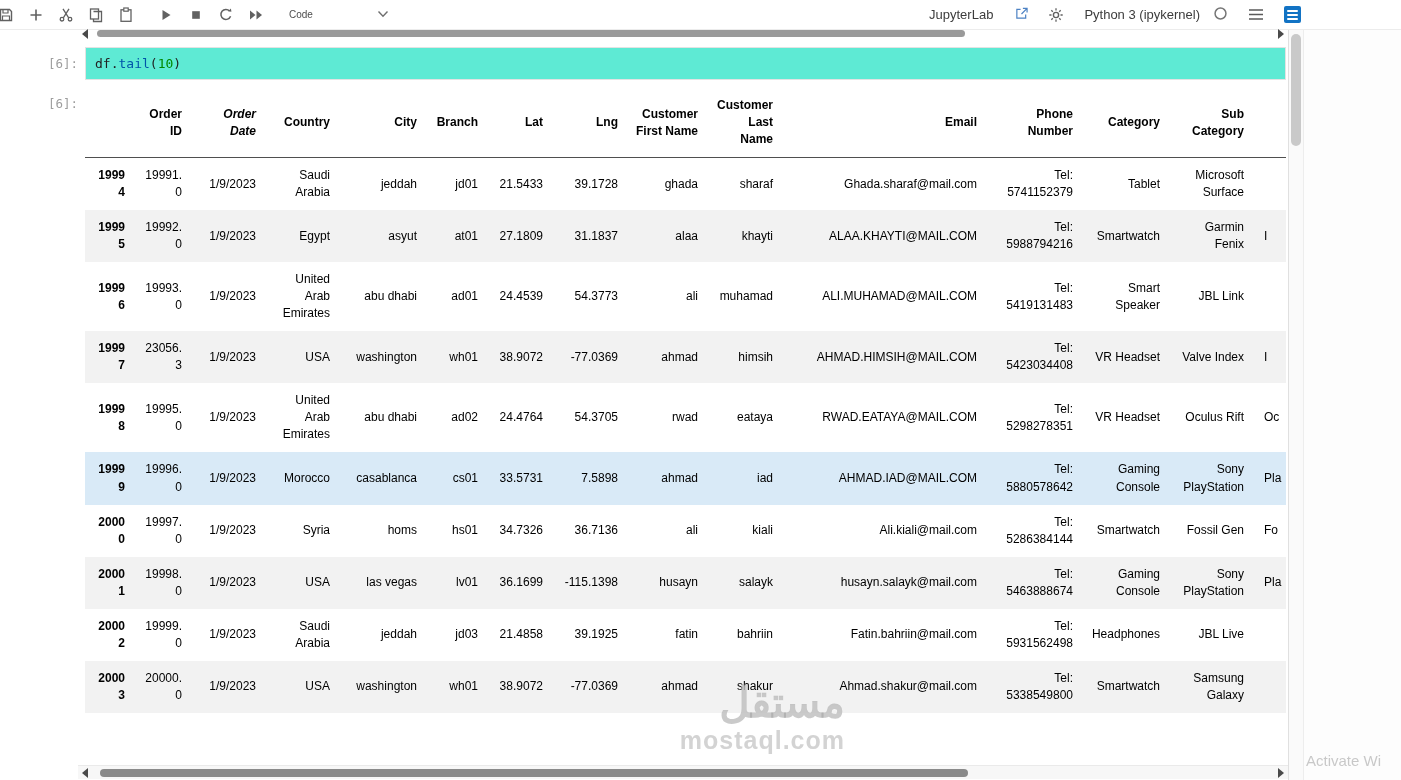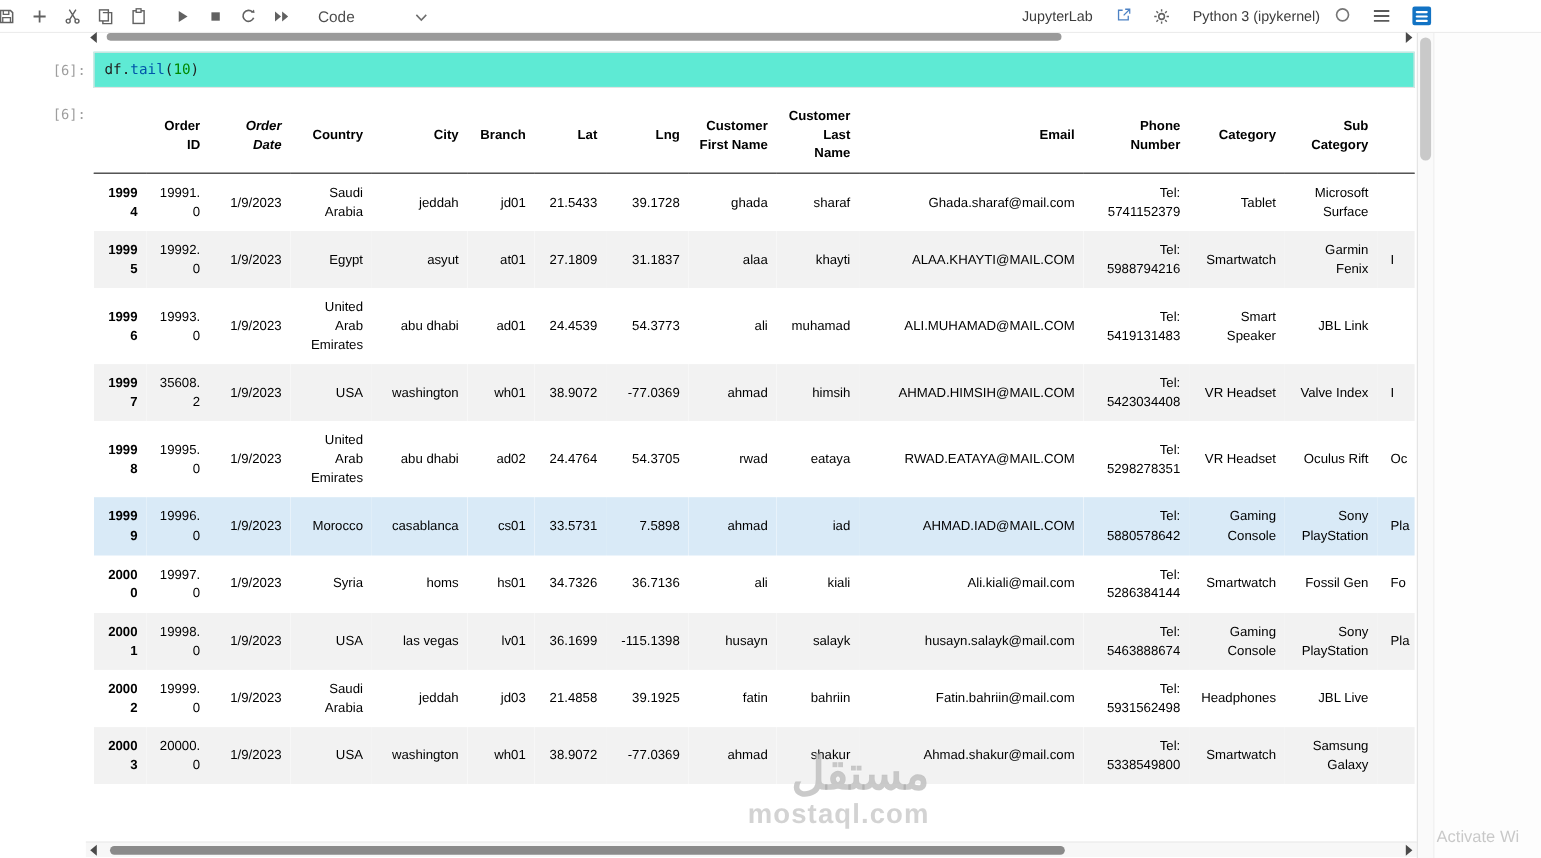--- a/index.html
+++ b/index.html
@@ -20,21 +20,21 @@
   .tb-left { display:flex; align-items:center; }
   .tb-btn {
     background:none; border:none; padding:0; cursor:pointer;
     width:30px; height:26px; display:inline-flex; align-items:center; justify-content:center;
   }
   .tb-btn svg { display:block; }
   .save-btn { margin-left:-9px; }
   .group-gap { margin-left:10px; }
   .cell-type {
     display:inline-flex; align-items:center; justify-content:space-between;
-    width:100px; margin-left:18px; font-size:14px; color:#4d4d4d; cursor:pointer;
+    width:100px; margin-left:18px; font-size:10px; color:#4d4d4d; cursor:pointer;
   }
   .tb-right {
     margin-left:auto; display:flex; align-items:center; gap:13px;
     padding-right:100px; font-size:13px; color:#3c3c3c;
   }
   .jlab-link { display:inline-flex; align-items:center; gap:22px; cursor:pointer; }
   .kernel-name { cursor:pointer; }
   .blue-tile {
     width:17px; height:17px; background:#1273c4; border-radius:2px;
     display:flex; flex-direction:column; justify-content:center; gap:2px; padding:0 3px;
@@ -324,21 +324,21 @@
           <td>ali</td>
           <td>muhamad</td>
           <td>ALI.MUHAMAD@MAIL.COM</td>
           <td>Tel: 5419131483</td>
           <td>Smart Speaker</td>
           <td>JBL Link</td>
           <td></td>
         </tr>
         <tr>
           <th>19997</th>
-          <td>35608.2</td>
+          <td>23056.3</td>
           <td>1/9/2023</td>
           <td>USA</td>
           <td>washington</td>
           <td>wh01</td>
           <td>38.9072</td>
           <td>-77.0369</td>
           <td>ahmad</td>
           <td>himsih</td>
           <td>AHMAD.HIMSIH@MAIL.COM</td>
           <td>Tel: 5423034408</td>

